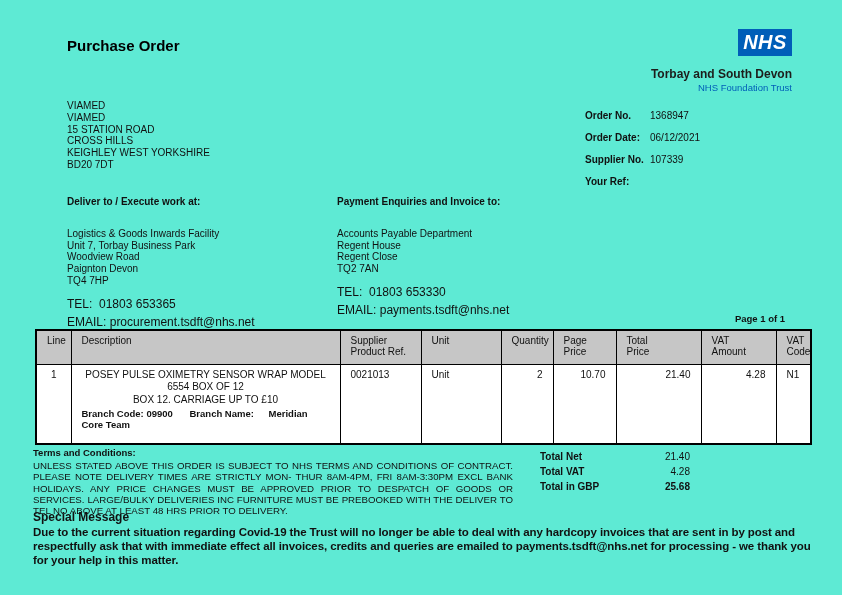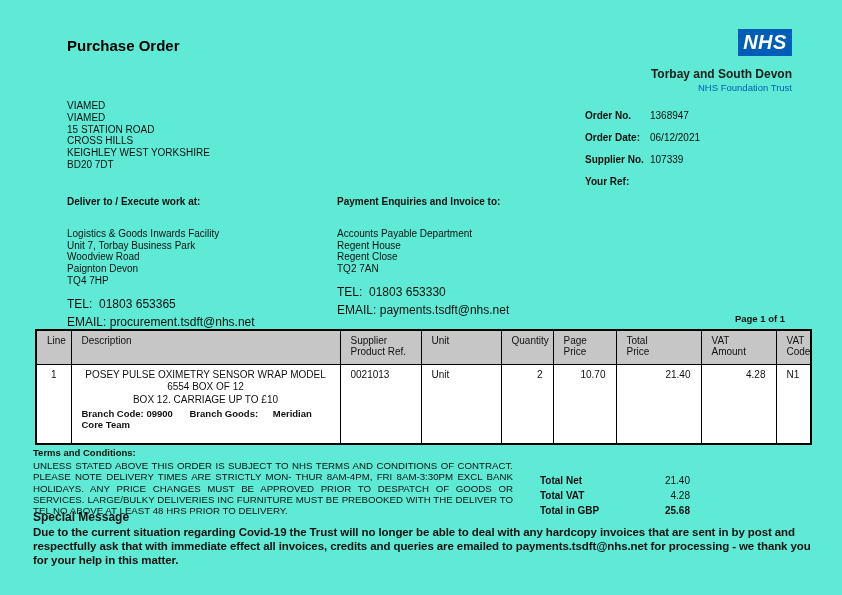--- a/index.html
+++ b/index.html
@@ -68,21 +68,21 @@
   .branch-line { margin-top: 2px; font-weight: bold; font-size: 9.5px; }
   .branch-line .gap1 { margin-left: 14px; }
   .branch-line .gap2 { margin-left: 12px; }
 
   
   .terms-block { position: absolute; left: 33px; top: 447px; width: 480px; }
   .terms-head { font-size: 9.5px; font-weight: bold; }
   .terms-body { margin-top: 2px; font-size: 9.7px; line-height: 11.3px; text-align: justify; }
 
   
-  .totals { position: absolute; left: 540px; top: 475px; font-size: 10px; }
+  .totals { position: absolute; left: 540px; top: 451px; font-size: 10px; }
   .totals .t-row { display: flex; margin-bottom: 4px; }
   .totals .t-lbl { font-weight: bold; width: 88px; }
   .totals .t-val { width: 62px; text-align: right; }
   .totals .t-row.grand .t-val { font-weight: bold; }
 
   
   .special-head { position: absolute; left: 33px; top: 510px; font-size: 12px; font-weight: bold; }
   .special-body {
     position: absolute; left: 33px; top: 526px; width: 780px;
     font-size: 11.5px; font-weight: bold; line-height: 13.8px; letter-spacing: -0.1px;
@@ -206,21 +206,21 @@
     <tbody>
       <tr>
         <td class="c-line">1</td>
         <td>
           <div class="desc-line">POSEY PULSE OXIMETRY SENSOR WRAP MODEL</div>
           <div class="desc-line">6554 BOX OF 12</div>
           <div class="desc-line">BOX 12.  CARRIAGE UP TO £10</div>
           <div class="branch-line">
             <span>Branch Code:</span>
             <span>09900</span>
-            <span class="gap1">Branch Goods:</span>
+            <span class="gap1">Branch Name:</span>
             <span class="gap2">Meridian Core Team</span>
           </div>
         </td>
         <td>0021013</td>
         <td>Unit</td>
         <td class="num">2</td>
         <td class="num">10.70</td>
         <td class="num">21.40</td>
         <td class="num">4.28</td>
         <td>N1</td>

